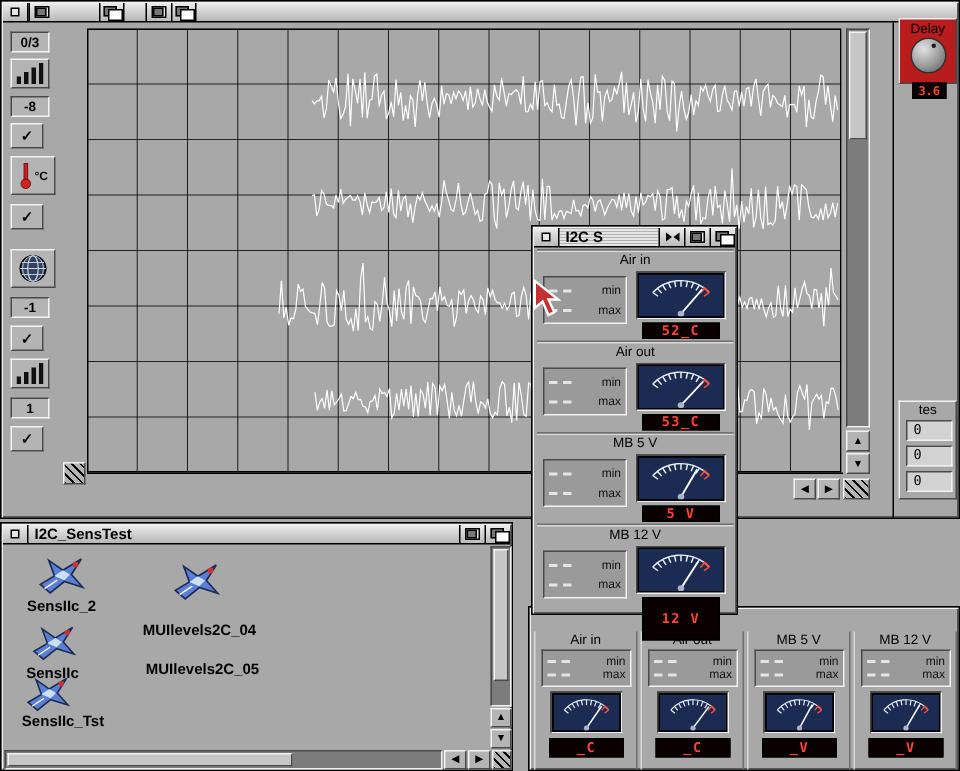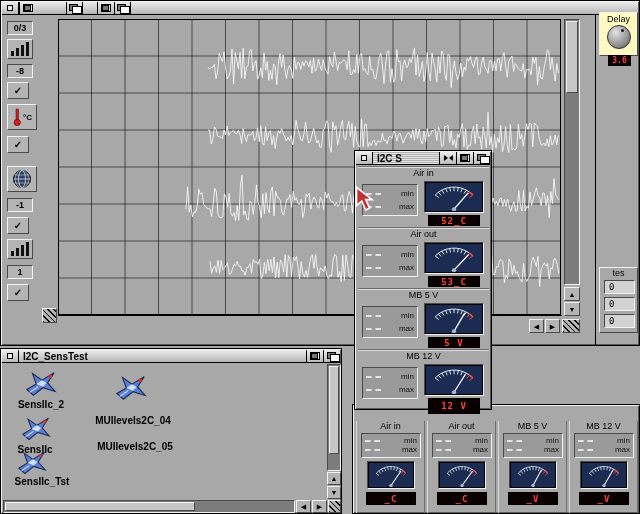--- a/index.html
+++ b/index.html
@@ -168,21 +168,21 @@
     <div class="sarrow up" style="left:528px;top:318px;width:15px;height:14px">
         <span>◀</span>
       </div>
     <div class="sarrow up" style="left:544px;top:318px;width:15px;height:14px">
         <span>▶</span>
       </div>
     <div class="hatch up" style="left:561px;top:318px;width:18px;height:14px"></div>
 
     <div class="abs" style="left:594px;top:14px;width:1px;height:331px;background:#000"></div>
 
-    <div class="abs up" style="left:598px;top:11px;width:39px;height:44px;background:#fef9c3">
+    <div class="abs up" style="left:598px;top:11px;width:39px;height:44px;background:#b91c1c">
       <div class="panel-title" style="top:1px">Delay</div>
       <div class="knob" style="left:7px;top:12px;width:24px;height:24px">
         <span class="knobind"></span>
       </div>
       <div class="readout" style="left:8px;top:42px;width:23px;height:11px;font-size:8px;letter-spacing:0">3.6</div>
     </div>
 
     <div class="abs up" style="left:598px;top:266px;width:39px;height:66px;background:#a8a8a8">
       <div class="panel-title" style="top:0">tes</div>
       <div class="tesval down" style="left:4px;top:12px;width:31px;height:14px">0</div>
@@ -577,21 +577,21 @@
               <line x1="31.5" y1="9.3" x2="32.3" y2="4.9" stroke="#e8eef8" stroke-width="1"></line>
               <line x1="34.8" y1="10.2" x2="36.4" y2="6.0" stroke="#e8eef8" stroke-width="1"></line>
               <line x1="38.0" y1="11.7" x2="40.3" y2="7.8" stroke="#e8eef8" stroke-width="1"></line>
               <line x1="40.9" y1="13.7" x2="43.7" y2="10.2" stroke="#ff5544" stroke-width="1"></line>
               <line x1="43.3" y1="16.1" x2="46.8" y2="13.3" stroke="#ff5544" stroke-width="1"></line>
     <line x1="28" y1="29" x2="39.5" y2="9.1" stroke="#ffffff" stroke-width="1.3"></line>
     <circle cx="28" cy="29" r="2.2" fill="#aab4cc"></circle>
   </svg>
           </div>
         </div>
-      <div class="readout" style="left:70px;top:48px;width:52px;height:16px">12 V</div>
+      <div class="readout" style="left:70px;top:48px;width:52px;height:29px">12 V</div>
     </div>
   </div>
 
   <svg class="abs" style="left:355px;top:186px;z-index:9" width="20" height="26" viewBox="0 0 15 20">
     <polygon points="1,1 1,15 5,11.5 8,18.5 11,17 8,10.5 13,10.5" style="fill:var(--accent-red)" stroke="#ffffff" stroke-width="1.2"></polygon>
   </svg>
 
 </div>
 
 </body></html>

